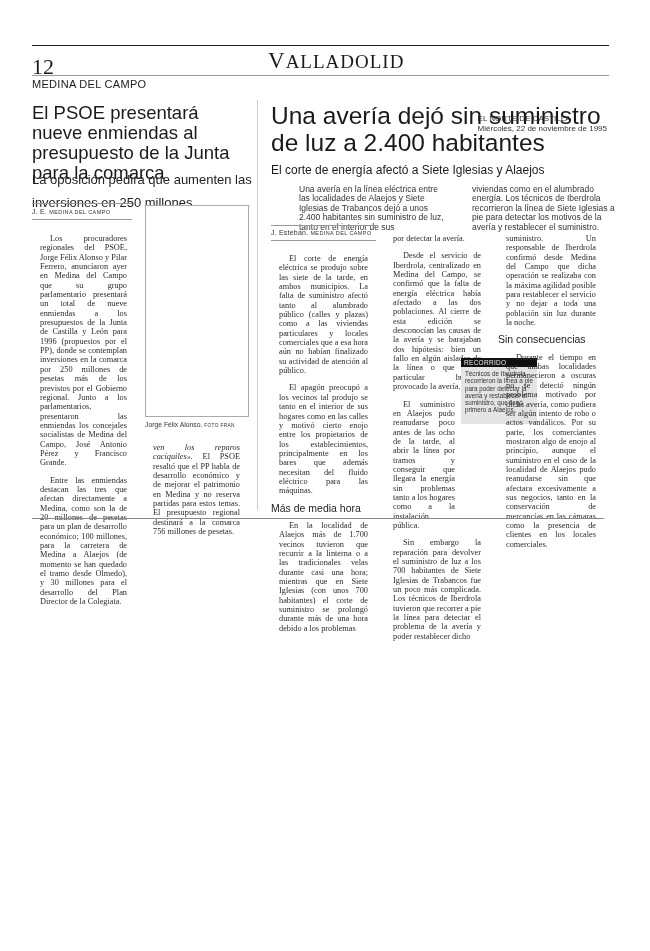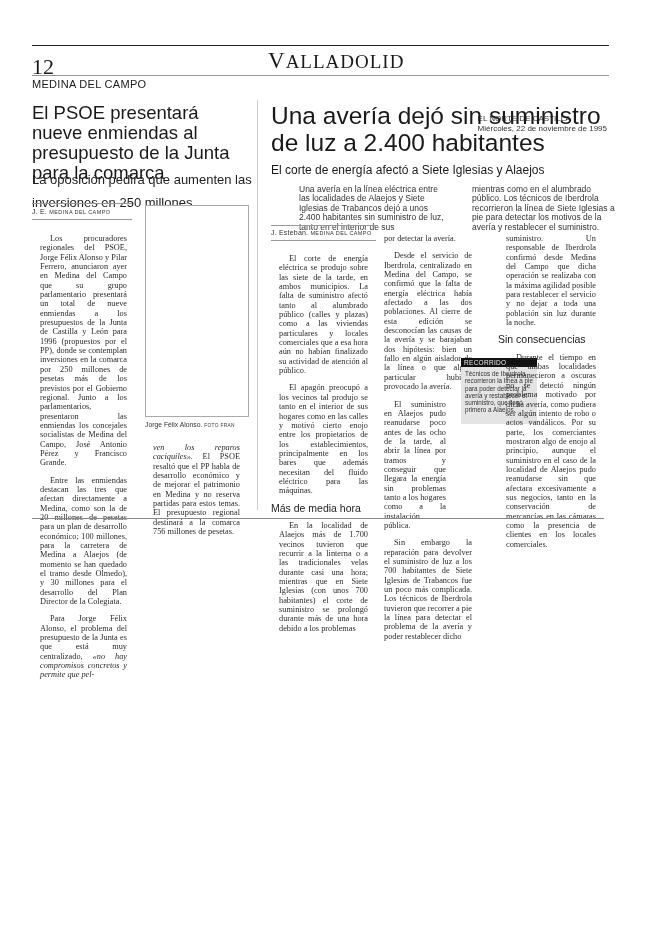--- a/index.html
+++ b/index.html
@@ -51,54 +51,53 @@
 <div class="rule-light" style="left:32px; top:203px; width:100px;"></div>
 <div class="abs sans byline" style="left:32px; top:208px;">
   <span>J. E.</span>
   <span class="loc">MEDINA DEL CAMPO</span>
 </div>
 <div class="rule-light" style="left:32px; top:219px; width:100px;"></div>
 
 <div class="abs serif col" style="left:32px; top:226px; width:103px;">
   <p>Los procuradores regionales del PSOE, Jorge Félix Alonso y Pilar Ferrero, anunciaron ayer en Medina del Campo que su grupo parlamentario presentará un total de nueve enmiendas a los presupuestos de la Junta de Castilla y León para 1996 (propuestos por el PP), donde se contemplan inversiones en la comarca por 250 millones de pesetas más de los previstos por el Gobierno regional. Junto a los parlamentarios, presentaron las enmiendas los concejales socialistas de Medina del Campo, José Antonio Pérez y Francisco Grande.</p>
   <p>Entre las enmiendas destacan las tres que afectan directamente a Medina, como son la de 20 millones de pesetas para un plan de desarrollo económico; 100 millones, para la carretera de Medina a Alaejos (de momento se han quedado el tramo desde Olmedo), y 30 millones para el desarrollo del Plan Director de la Colegiata.</p>
-  <p><span>Para Jorge Félix Alonso, el problema del presupuesto de la Junta es que está muy centralizado,</span> <em>«no hay compromisos concretos y permite que pel-</em></p>
 </div>
 
 <div class="abs photo"></div>
 <div class="abs sans caption">
   <span>Jorge Félix Alonso.</span>
   <span class="credit">FOTO FRAN</span>
 </div>
 <div class="abs serif col" style="left:145px; top:435px; width:103px;">
   <p class="noind"><em>ven los reparos caciquiles».</em> <span>El PSOE resaltó que el PP habla de desarrollo económico y de mejorar el patrimonio en Medina y no reserva partidas para estos temas. El presupuesto regional destinará a la comarca 756 millones de pesetas.</span></p>
 </div>
 
 <div class="rule-light" style="left:257px; top:100px; width:0; height:410px; border-top:none; border-left:1px solid #ccc;"></div>
 
 <div class="abs sans h1-right">Una avería dejó sin suministro de luz a 2.400 habitantes</div>
 <div class="abs sans sub-right">El corte de energía afectó a Siete Iglesias y Alaejos</div>
 <div class="abs sans lead" style="left:271px;">Una avería en la línea eléctrica entre las localidades de Alaejos y Siete Iglesias de Trabancos dejó a unos 2.400 habitantes sin suministro de luz, tanto en el interior de sus</div>
-<div class="abs sans lead" style="left:444px;">mientras como en el alumbrado público. Los técnicos de Iberdrola recorrieron la línea de Siete Iglesias a pie para detectar los motivos de la avería y restablecer el suministro.</div>
+<div class="abs sans lead" style="left:444px;">viviendas como en el alumbrado energía. Los técnicos de Iberdrola recorrieron la línea de Siete Iglesias a pie para detectar los motivos de la avería y restablecer el suministro.</div>
 
 <div class="rule-light" style="left:271px; top:225px; width:105px;"></div>
 <div class="abs sans byline" style="left:271px; top:229px;">
   <span>J. Esteban.</span>
   <span class="loc">MEDINA DEL CAMPO</span>
 </div>
 <div class="rule-light" style="left:271px; top:240px; width:105px;"></div>
 
 <div class="abs serif col" style="left:271px; top:246px; width:105px;">
   <p>El corte de energía eléctrica se produjo sobre las siete de la tarde, en ambos municipios. La falta de suministro afectó tanto al alumbrado público (calles y plazas) como a las viviendas particulares y locales comerciales que a esa hora aún no habían finalizado su actividad de atención al público.</p>
   <p>El apagón preocupó a los vecinos tal produjo se tanto en el interior de sus hogares como en las calles y motivó cierto enojo entre los propietarios de los establecimientos, principalmente en los bares que además necesitan del fluido eléctrico para las máquinas.</p>
   <div class="sans subhead">Más de media hora</div>
   <p>En la localidad de Alaejos más de 1.700 vecinos tuvieron que recurrir a la linterna o a las tradicionales velas durante casi una hora; mientras que en Siete Iglesias (con unos 700 habitantes) el corte de suministro se prolongó durante más de una hora debido a los problemas</p>
 </div>
 
-<div class="abs serif col" style="left:376px; top:226px; width:104px;">
+<div class="abs serif col" style="left:385px; top:226px; width:104px;">
   <p class="noind">por detectar la avería.</p>
   <p>Desde el servicio de Iberdrola, centralizado en Medina del Campo, se confirmó que la falta de energía eléctrica había afectado a las dos poblaciones. Al cierre de esta edición se desconocían las causas de la avería y se barajaban dos hipótesis: bien un fallo en algún aislador de la línea o que algún particular hubiese provocado la avería.</p>
   <p style="width:62px;">El suministro en Alaejos pudo reanudarse poco antes de las ocho de la tarde, al abrir la línea por tramos y conseguir que llegara la energía sin problemas tanto a los hogares como a la instalación pública.</p>
   <p>Sin embargo la reparación para devolver el suministro de luz a los 700 habitantes de Siete Iglesias de Trabancos fue un poco más complicada. Los técnicos de Iberdrola tuvieron que recorrer a pie la línea para detectar el problema de la avería y poder restablecer dicho</p>
 </div>
 
 <div class="abs sans box">
   <div class="box-head">RECORRIDO</div>
   <div class="box-body">Técnicos de Iberdrola recorrieron la línea a pie para poder detectar la avería y restablecer el suministro, que llegó primero a Alaejos.</div>
 </div>

